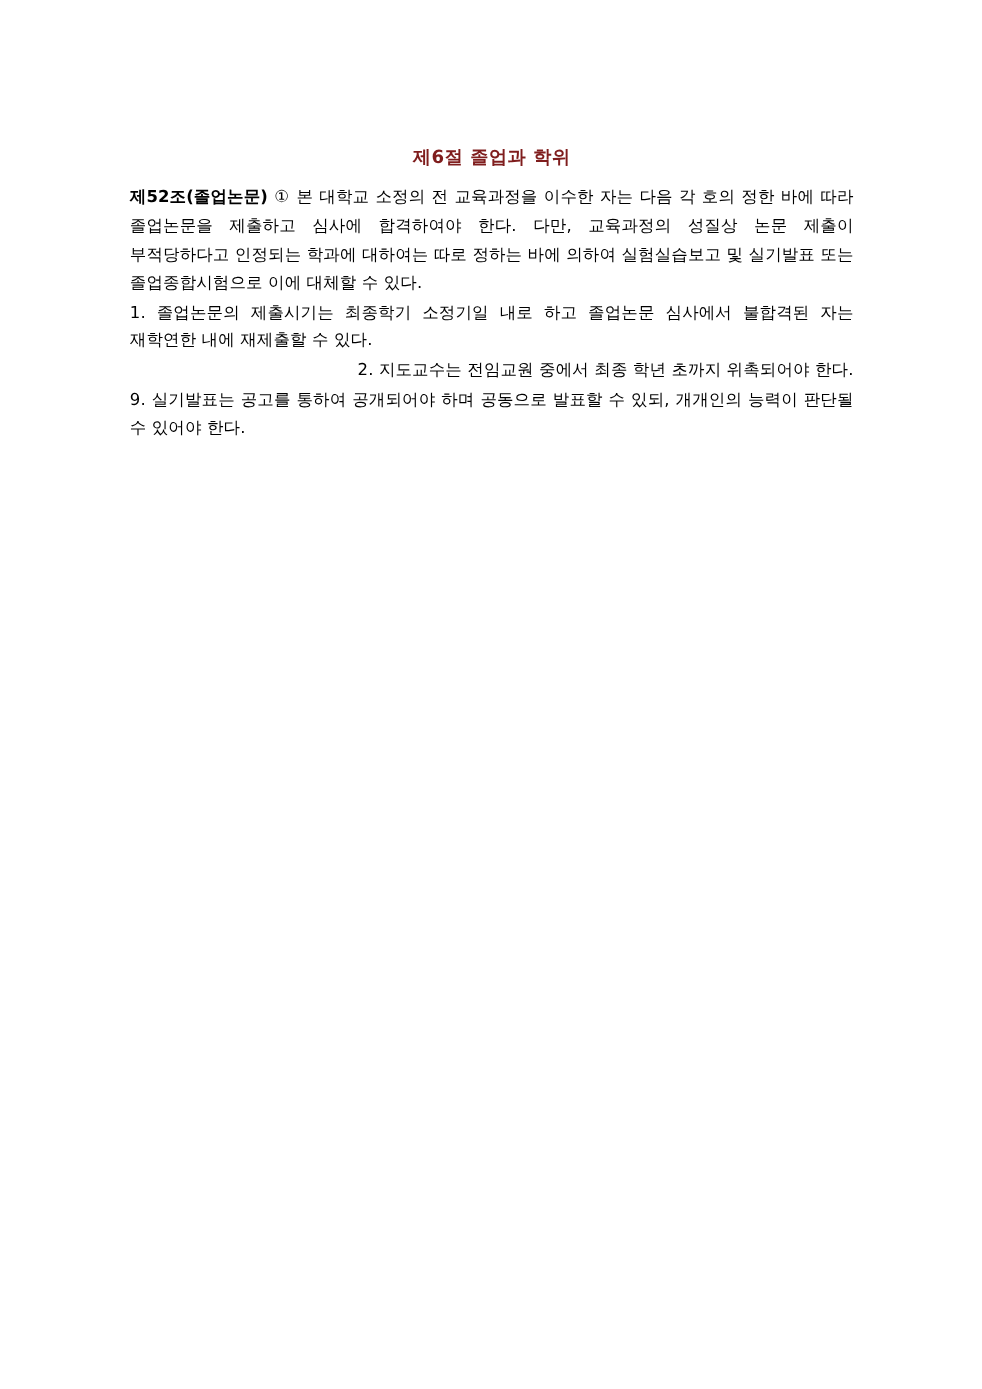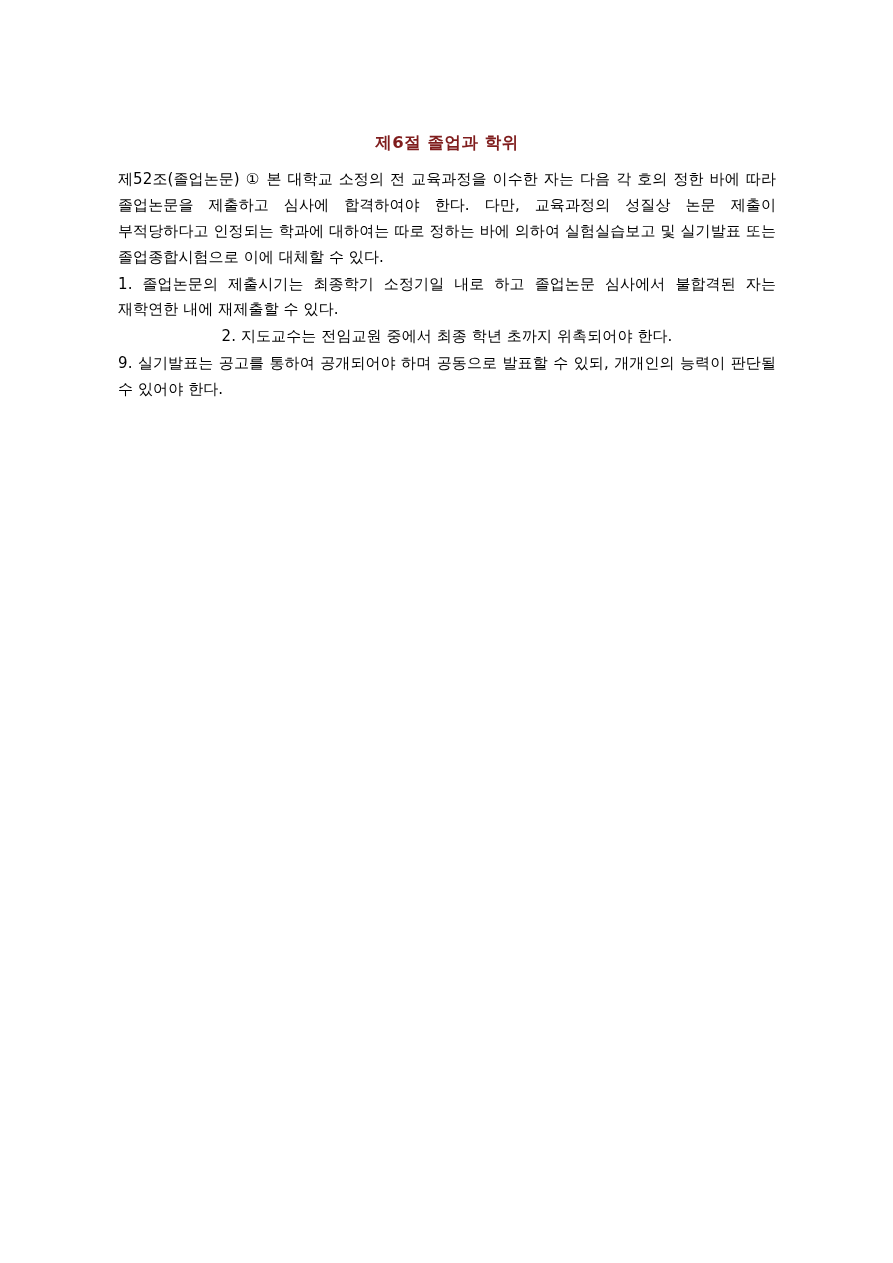--- a/index.html
+++ b/index.html
@@ -37,24 +37,24 @@
     font-size: 15px;
     color: #000000;
     line-height: 1.72;
     margin: 0 0 1px 0;
     text-align: justify;
     text-justify: inter-character;
     word-break: keep-all;
     letter-spacing: 0.1px;
   }
   .para.no-justify {
-    text-align: center;
+    text-align: right;
   }
   .para .lead {
-    font-weight: normal;
+    font-weight: bold;
   }
 </style>
 </head>
 <body>
 
 <div class="page">
   <div class="content">
 
     <h1 class="doc-title">제6절 졸업과 학위</h1>
 

